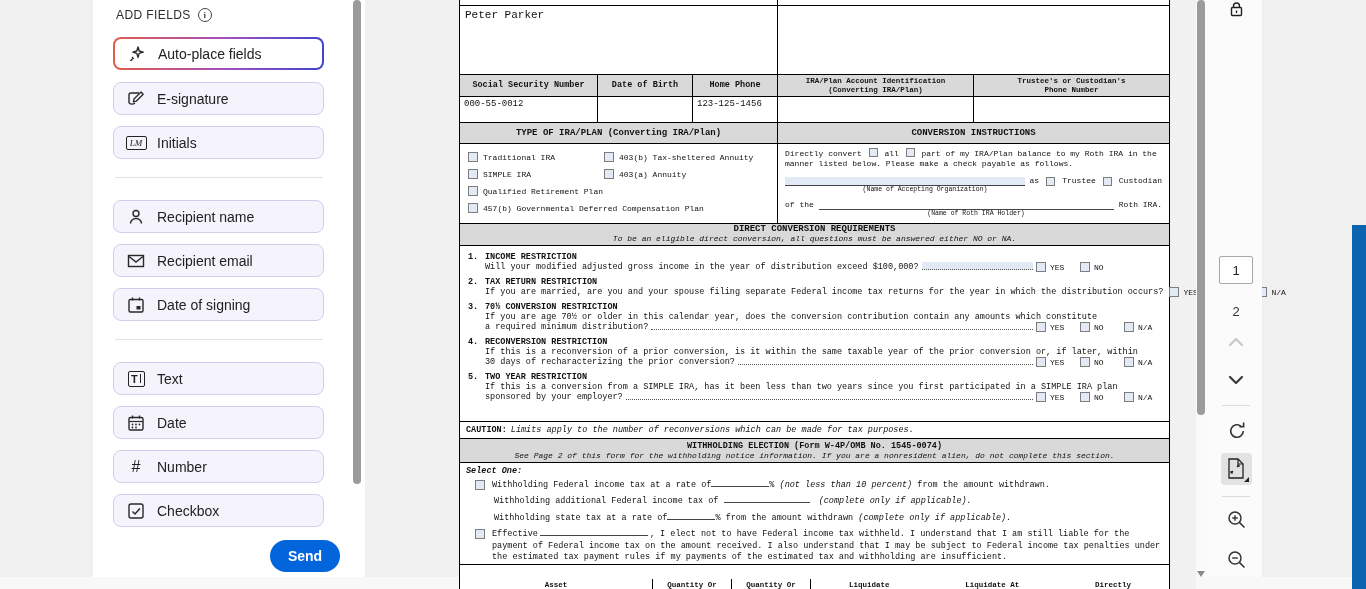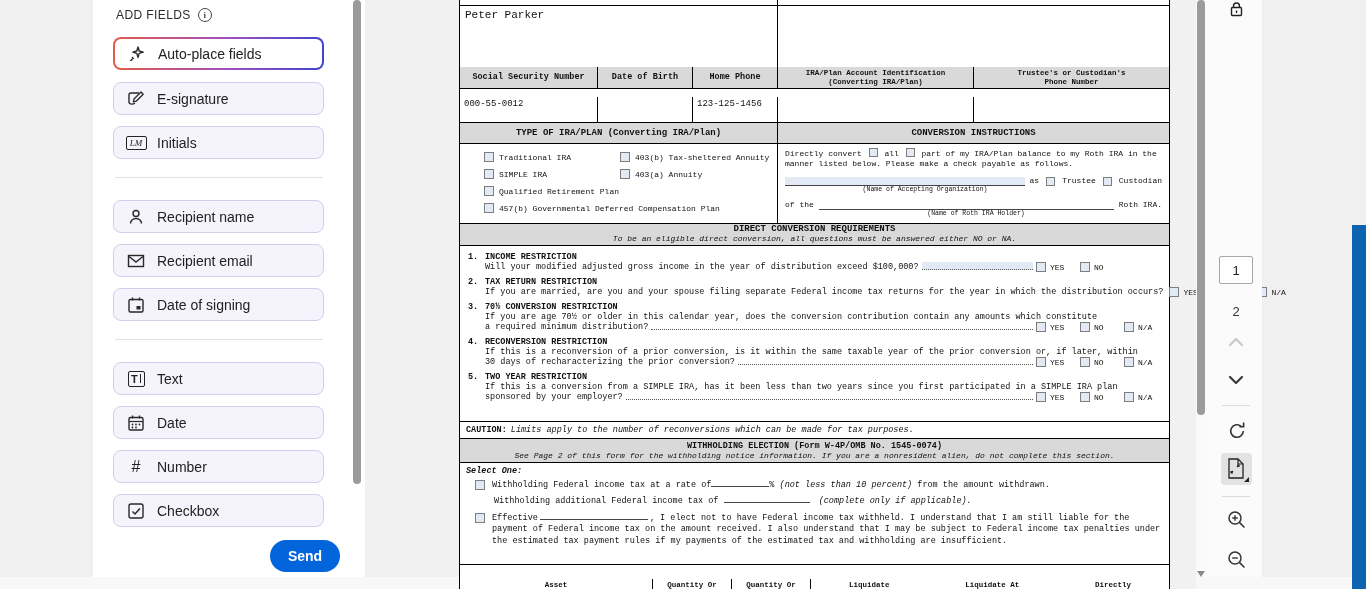--- a/index.html
+++ b/index.html
@@ -40,37 +40,37 @@
   .prow { position:absolute; left:0; right:0; border-bottom:1px solid #000;font-family:Liberation Mono, monospace; }
   .gray { background:var(--form_header_bg); }
   .cb { display:inline-block; width:10px; height:10px; background:var(--field_blue); border:1px solid #7d7d7d;
     vertical-align:-1px; flex:none; }
   
   .rowA { top:0; height:6px; }
   .rowB { top:6px; height:69px; display:grid; grid-template-columns:317px 1fr; }
   .rowB .cell2 { border-left:1px solid #000; }
   .name-val { padding:3px 5px; font-size:11px; }
   
-  .rowC { top:67px; height:22px; display:grid; grid-template-columns:137px 95px 85px 196px 1fr; }
+  .rowC { top:75px; height:22px; display:grid; grid-template-columns:137px 95px 85px 196px 1fr; }
   .rowC > div { border-left:1px solid #000; display:flex; flex-direction:column; align-items:center; justify-content:center;
     font-weight:bold; font-size:8.5px; text-align:center; line-height:1.15; }
   .rowC > div:first-child { border-left:none; }
   .rowC .two { font-size:7.5px; }
   .rowD { top:97px; height:26px; display:grid; grid-template-columns:137px 95px 85px 196px 1fr; }
   .rowD > div { border-left:1px solid #000; padding:2px 4px; font-size:9px; }
   .rowD > div:first-child { border-left:none; }
   
   .rowE { top:123px; height:21px; display:grid; grid-template-columns:317px 1fr; }
   .rowE > div { border-left:1px solid #000; display:flex; align-items:center; justify-content:center;
     font-weight:bold; font-size:9px; }
   .rowE > div:first-child { border-left:none; }
   
   .rowF { top:144px; height:80px; display:grid; grid-template-columns:317px 1fr; }
   .rowF .cell2 { border-left:1px solid #000; }
-  .type-grid { padding:8px 6px 0 8px; display:grid; grid-template-columns:136px 1fr; row-gap:7px; font-size:8px;margin-left:16px; }
+  .type-grid { padding:8px 6px 0 8px; display:grid; grid-template-columns:136px 1fr; row-gap:7px; font-size:8px; }
   .type-opt { display:flex; align-items:center; gap:5px; white-space:nowrap; }
   .type-opt.span2 { grid-column:1 / span 2; }
   .conv { padding:4px 7px 0 7px; font-size:8px; line-height:1.3; }
   .conv .cb { width:9px; height:9px; margin:0 2px; }
   .fieldline { flex:1; border-bottom:1px solid #444; height:9px; }
   .fieldline.blue { background:var(--field_blue); }
   .conv-line2 { display:flex; align-items:flex-end; gap:5px; margin-top:6px; }
   .conv-line3 { display:flex; align-items:flex-end; gap:5px; margin-top:5px; }
   .conv-cap { font-size:6.5px; text-align:center; }
   .cap1 { width:280px; }
@@ -518,20 +518,23 @@
 
     <div class="prow rowK">
       <div class="sel-title">Select One:</div>
       <div class="w-row">
         <span class="cb wcb"></span>
         <span class="wtext"><span>Withholding Federal income tax at a rate of</span><span class="blank b1"></span><span>%</span> <i>(not less than 10 percent)</i> <span>from the amount withdrawn.</span></span>
       </div>
       <div class="w-row nocb">
         <span class="wtext"><span>Withholding additional Federal income tax of</span> <span class="blank b2"></span> <i>(complete only if applicable).</i></span>
       </div>
+      <div class="w-row nocb">
+        <span class="wtext"><span>Withholding state tax at a rate of</span><span class="blank b3"></span><span>% from the amount withdrawn</span> <i>(complete only if applicable).</i></span>
+      </div>
       <div class="w-row">
         <span class="cb wcb"></span>
         <p class="wpara"><span>Effective</span><span class="blank b4"></span><span>, I elect not to have Federal income tax withheld. I understand that I am still liable for the payment of Federal income tax on the amount received. I also understand that I may be subject to Federal income tax penalties under the estimated tax payment rules if my payments of the estimated tax and withholding are insufficient.</span></p>
       </div>
     </div>
 
 
     <div class="prow rowM">
       <div>Asset</div>
       <div>Quantity Or Amount</div>

